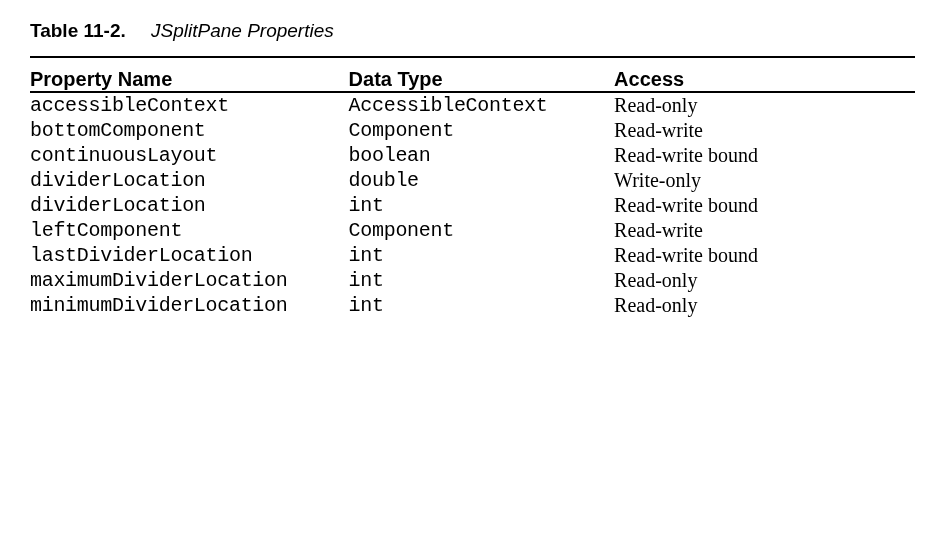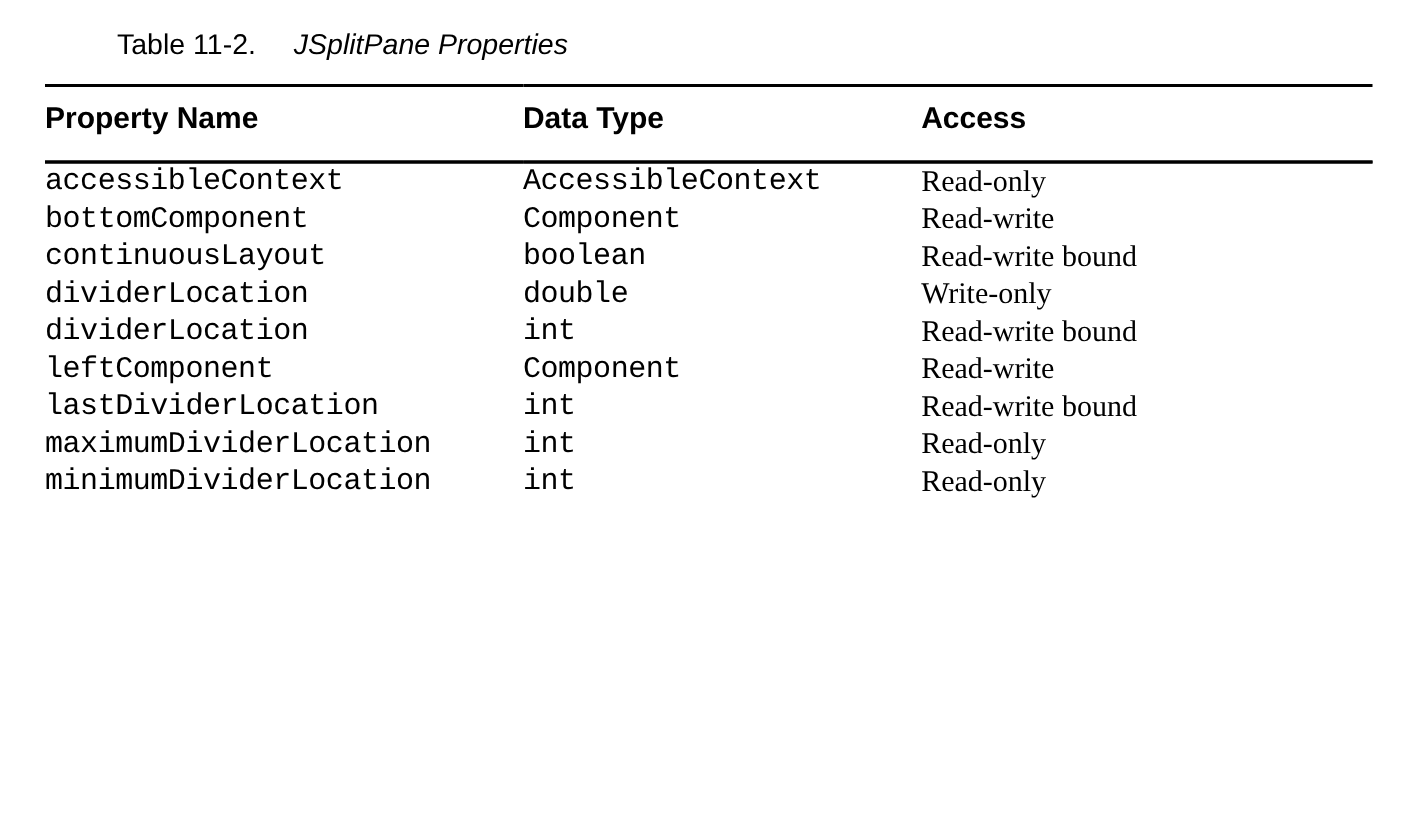--- a/index.html
+++ b/index.html
@@ -14,42 +14,41 @@
       width: 945px;
       height: 547px;
       padding: 20px 30px;
     }
     .caption {
       font-family: Arial, Helvetica, sans-serif;
       font-size: 19px;
       margin-bottom: 14px;
     }
     .caption-label {
-      font-weight: normal;
-      margin-left: 48px;
+      font-weight: bold;
     }
     .caption-title {
       font-style: italic;
       font-weight: normal;
       margin-left: 20px;
     }
     table {
       width: 100%;
       border-collapse: collapse;
       border-top: 2px solid #000;
     }
     thead tr {
       border-bottom: 2px solid #000;
     }
     th {
       font-family: Arial, Helvetica, sans-serif;
       font-weight: bold;
       font-size: 20px;
       text-align: left;
-      padding: 10px 0 16px 0;
+      padding: 10px 0 0 0;
     }
     td {
       padding: 1px 0;
       font-size: 20px;
       vertical-align: middle;
     }
     .col-prop {
       width: 36%;
     }
     .col-type {

